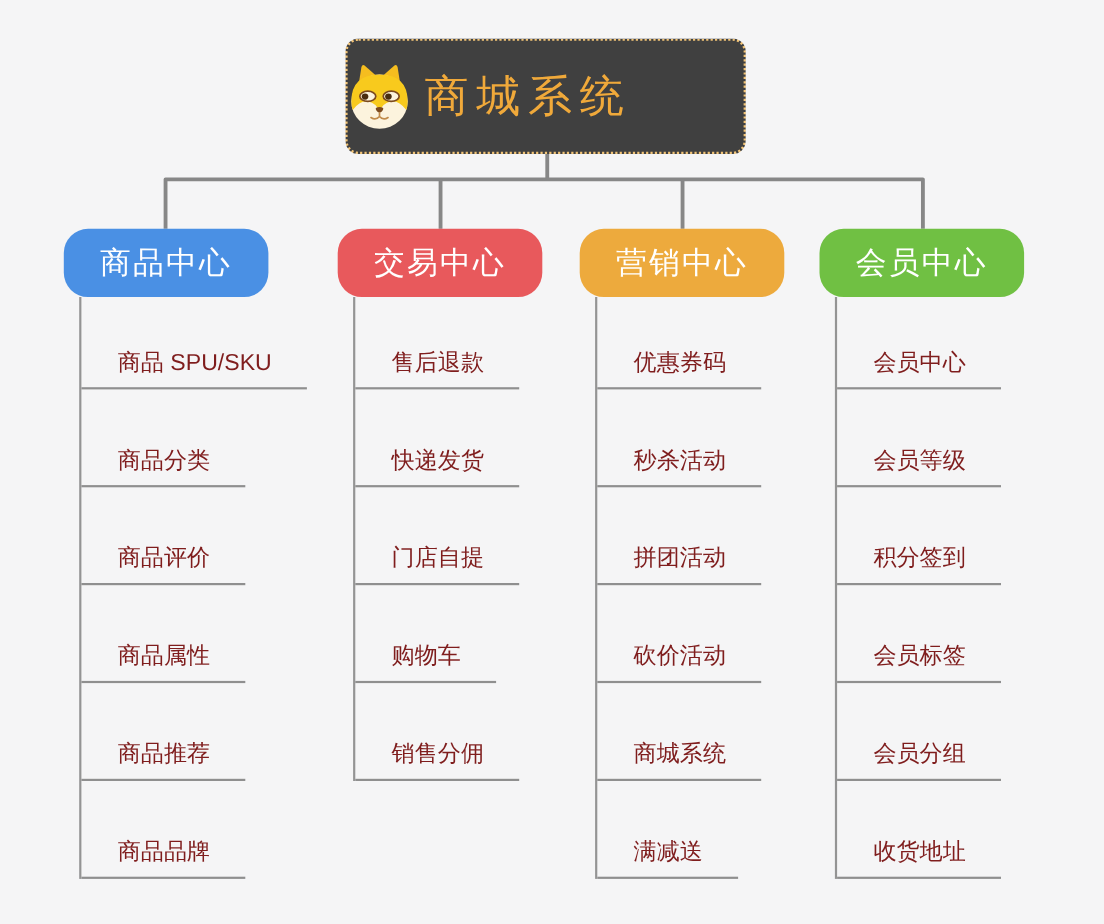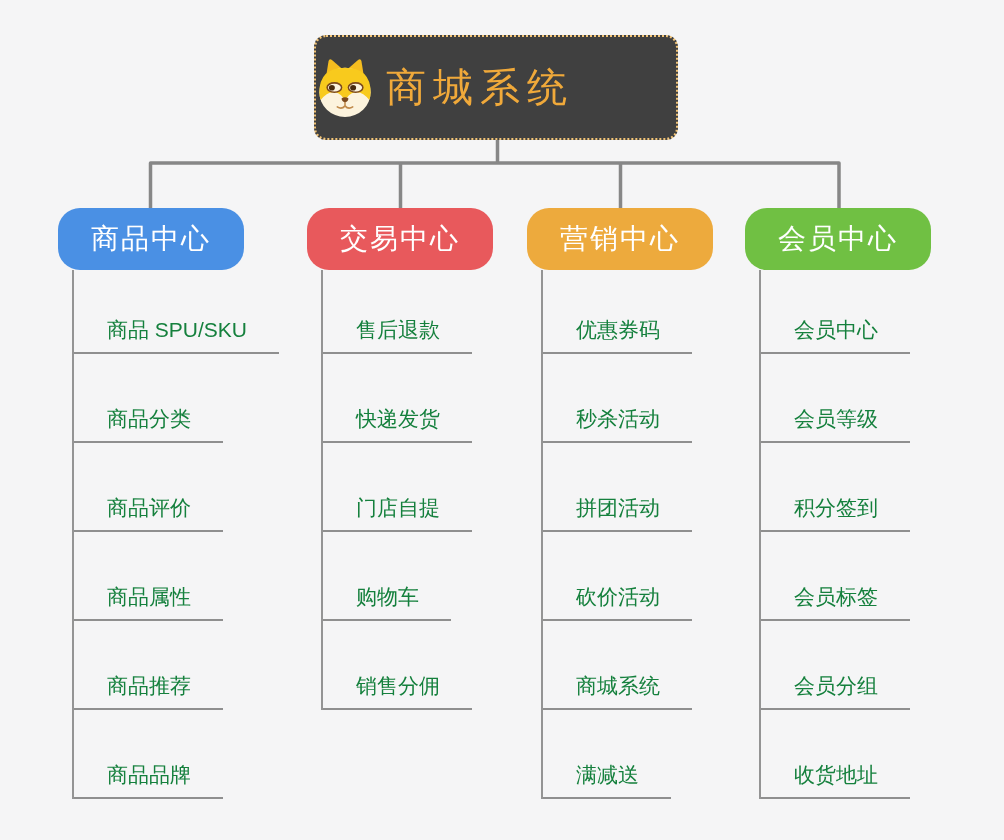--- a/index.html
+++ b/index.html
@@ -39,21 +39,21 @@
   .branch-children{
     margin-left:14px;
     border-left:2px solid #949494;
   }
   .child-row{height:89px;display:flex;align-items:flex-end;}
   .child-row:first-child{height:84px;}
   .child-node{
     display:inline-block;white-space:nowrap;
     border-bottom:2px solid #8f8f8f;
     padding:0 32px 9px 33px;
-    font-size:21px;color:#15803d;line-height:1.25;
+    font-size:21px;color:#7f1d1d;line-height:1.25;
   }
 </style>
 </head>
 <body>
 
 <div class="canvas">
 
   <svg class="connectors" viewBox="0 0 1004 840" xmlns="http://www.w3.org/2000/svg">
     <path d="M497.5 139 V163" fill="none" stroke="#878787" stroke-width="3.5"></path>
     <path d="M150.5 208 L150.5 163 L839 163 L839 208" fill="none" stroke="#878787" stroke-width="3.5" stroke-linejoin="round"></path>

